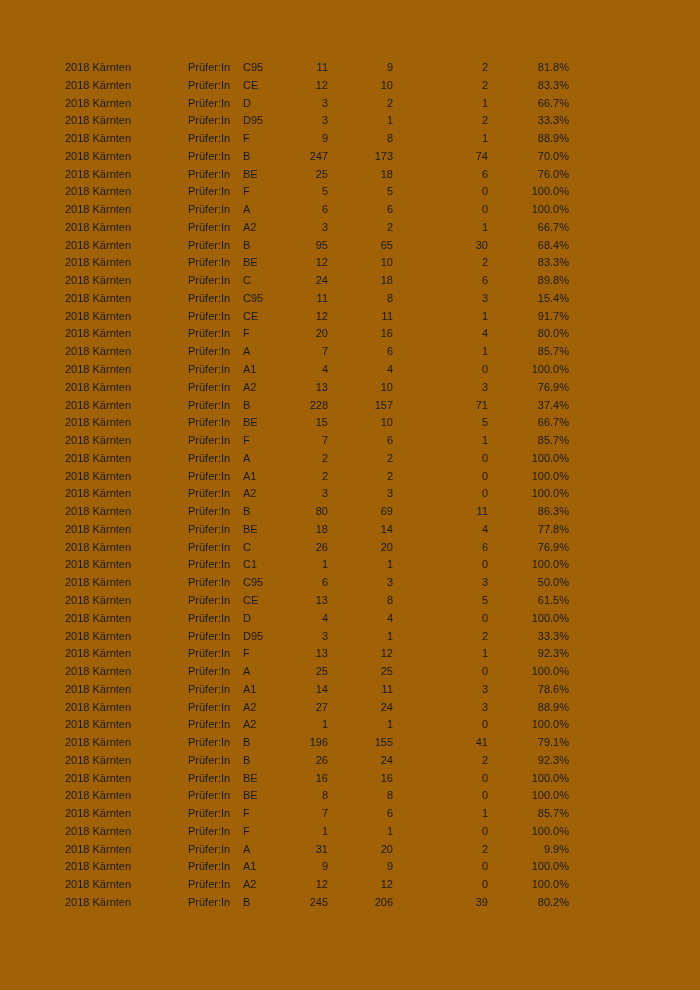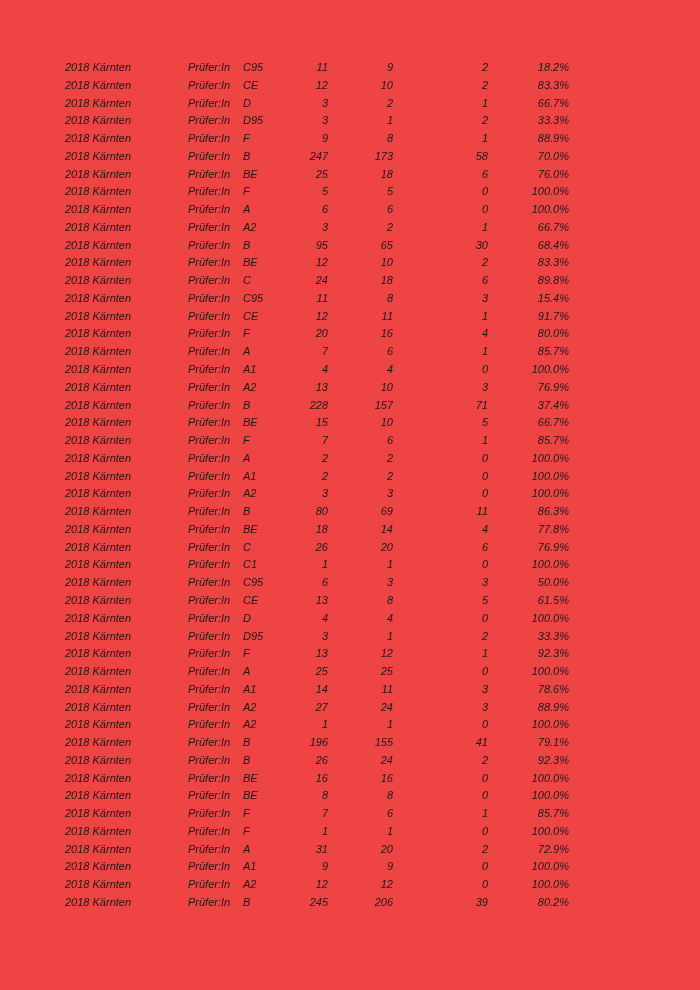--- a/index.html
+++ b/index.html
@@ -10,22 +10,21 @@
     position: relative;
     width: 700px;
     height: 990px;
     background: #ffffff;
     overflow: hidden;
     font-family: "Liberation Sans", sans-serif;
   }
   .page {
     position: absolute;
     inset: 0;
-    background: #ef4444;
-    font-style: italic;
+    background: #a16207;
   }
   .table {
     position: absolute;
     left: 65px;
     top: 59px;
     display: grid;
     grid-template-columns: 123px 55px 45px 40px 65px 95px 81px;
     grid-auto-rows: 17.77px;
     font-size: 11px;
     color: #1a1a1a;
@@ -44,21 +43,21 @@
 
 <div class="page">
   <div class="table" id="results-table" style="color: rgb(26, 26, 26);">
   <div class="row">
     <div class="cell c-left">2018 Kärnten</div>
     <div class="cell c-left">Prüfer:In</div>
     <div class="cell c-left">C95</div>
     <div class="cell c-right">11</div>
     <div class="cell c-right">9</div>
     <div class="cell c-right">2</div>
-    <div class="cell c-right">18.2%</div>
+    <div class="cell c-right">81.8%</div>
   </div>
 
   <div class="row">
     <div class="cell c-left">2018 Kärnten</div>
     <div class="cell c-left">Prüfer:In</div>
     <div class="cell c-left">CE</div>
     <div class="cell c-right">12</div>
     <div class="cell c-right">10</div>
     <div class="cell c-right">2</div>
     <div class="cell c-right">83.3%</div>
@@ -93,21 +92,21 @@
     <div class="cell c-right">1</div>
     <div class="cell c-right">88.9%</div>
   </div>
 
   <div class="row">
     <div class="cell c-left">2018 Kärnten</div>
     <div class="cell c-left">Prüfer:In</div>
     <div class="cell c-left">B</div>
     <div class="cell c-right">247</div>
     <div class="cell c-right">173</div>
-    <div class="cell c-right">58</div>
+    <div class="cell c-right">74</div>
     <div class="cell c-right">70.0%</div>
   </div>
 
   <div class="row">
     <div class="cell c-left">2018 Kärnten</div>
     <div class="cell c-left">Prüfer:In</div>
     <div class="cell c-left">BE</div>
     <div class="cell c-right">25</div>
     <div class="cell c-right">18</div>
     <div class="cell c-right">6</div>
@@ -484,21 +483,21 @@
     <div class="cell c-right">100.0%</div>
   </div>
 
   <div class="row">
     <div class="cell c-left">2018 Kärnten</div>
     <div class="cell c-left">Prüfer:In</div>
     <div class="cell c-left">A</div>
     <div class="cell c-right">31</div>
     <div class="cell c-right">20</div>
     <div class="cell c-right">2</div>
-    <div class="cell c-right">72.9%</div>
+    <div class="cell c-right">9.9%</div>
   </div>
 
   <div class="row">
     <div class="cell c-left">2018 Kärnten</div>
     <div class="cell c-left">Prüfer:In</div>
     <div class="cell c-left">A1</div>
     <div class="cell c-right">9</div>
     <div class="cell c-right">9</div>
     <div class="cell c-right">0</div>
     <div class="cell c-right">100.0%</div>

